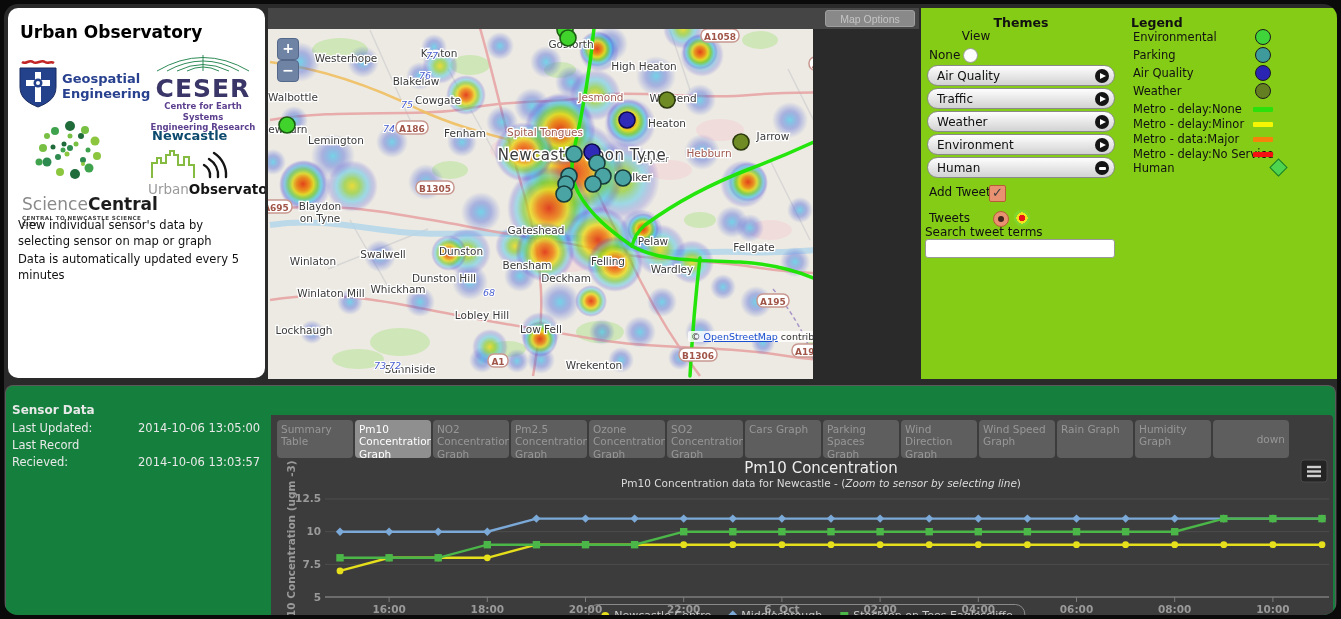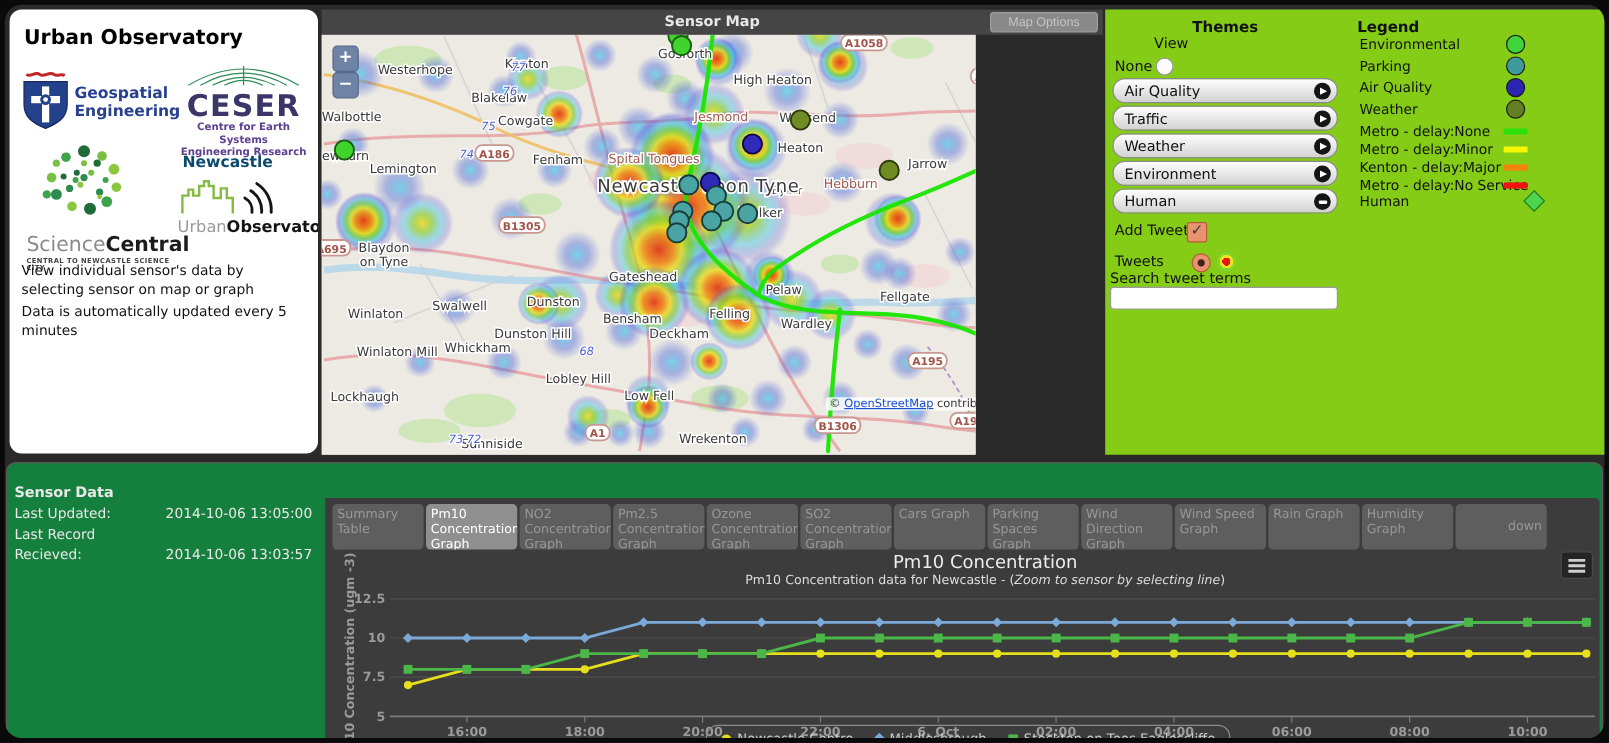--- a/index.html
+++ b/index.html
@@ -180,21 +180,20 @@
       </svg>
       <div class="uo-text"><span class="g">Urban</span><span class="b">Observatory</span></div>
     </div>
 
     <div class="lc-p" style="top:210px">View individual sensor's data by selecting sensor on map or graph</div>
     <div class="lc-p" style="top:244px">Data is automatically updated every 5 minutes</div>
   </section>
 
   <section class="map-panel">
     <div class="map-header">
-      <span class="map-title">Sensor Map</span>
       <button class="map-options">Map Options</button>
     </div>
     <div class="map-body">
       <svg id="map-svg" width="651" height="350" viewBox="0 0 651 350">
         <defs>
           <radialGradient id="gHot">
             <stop offset="0%" stop-color="#e23a18" stop-opacity=".95"></stop>
             <stop offset="28%" stop-color="#ef8617" stop-opacity=".9"></stop>
             <stop offset="45%" stop-color="#eada1c" stop-opacity=".82"></stop>
             <stop offset="62%" stop-color="#6ec62e" stop-opacity=".62"></stop>
@@ -499,21 +498,21 @@
         <div class="lg-row" style="top:40px">Parking</div>
            <span class="lg-circle" style="left:334px;top:39px;background:#3f9a9b"></span>
         <div class="lg-row" style="top:58px">Air Quality</div>
            <span class="lg-circle" style="left:334px;top:57px;background:#2b25b4"></span>
         <div class="lg-row" style="top:76px">Weather</div>
            <span class="lg-circle" style="left:334px;top:75px;background:#647f21"></span>
         <div class="lg-row" style="top:94px">Metro - delay:None</div>
            <span class="lg-line" style="left:332px;top:99px;background:#2ce10b"></span>
         <div class="lg-row" style="top:109px">Metro - delay:Minor</div>
            <span class="lg-line" style="left:332px;top:114px;background:#f6f604"></span>
-        <div class="lg-row" style="top:124px">Kenton - delay:Major</div>
+        <div class="lg-row" style="top:124px">Metro - data:Major</div>
            <span class="lg-line" style="left:332px;top:129px;background:#f5820b"></span>
         <div class="lg-row" style="top:139px">Metro - delay:No Service</div>
            <span class="lg-line" style="left:332px;top:144px;background:#f31111"></span>
         <div class="lg-row" style="top:153px">Human</div>
          <span class="lg-diamond" style="left:351px;top:153px;background:#4fd44f"></span>
       </div>
   </section>
 
   <section class="bottom-panel">
     <div class="sd-block">

